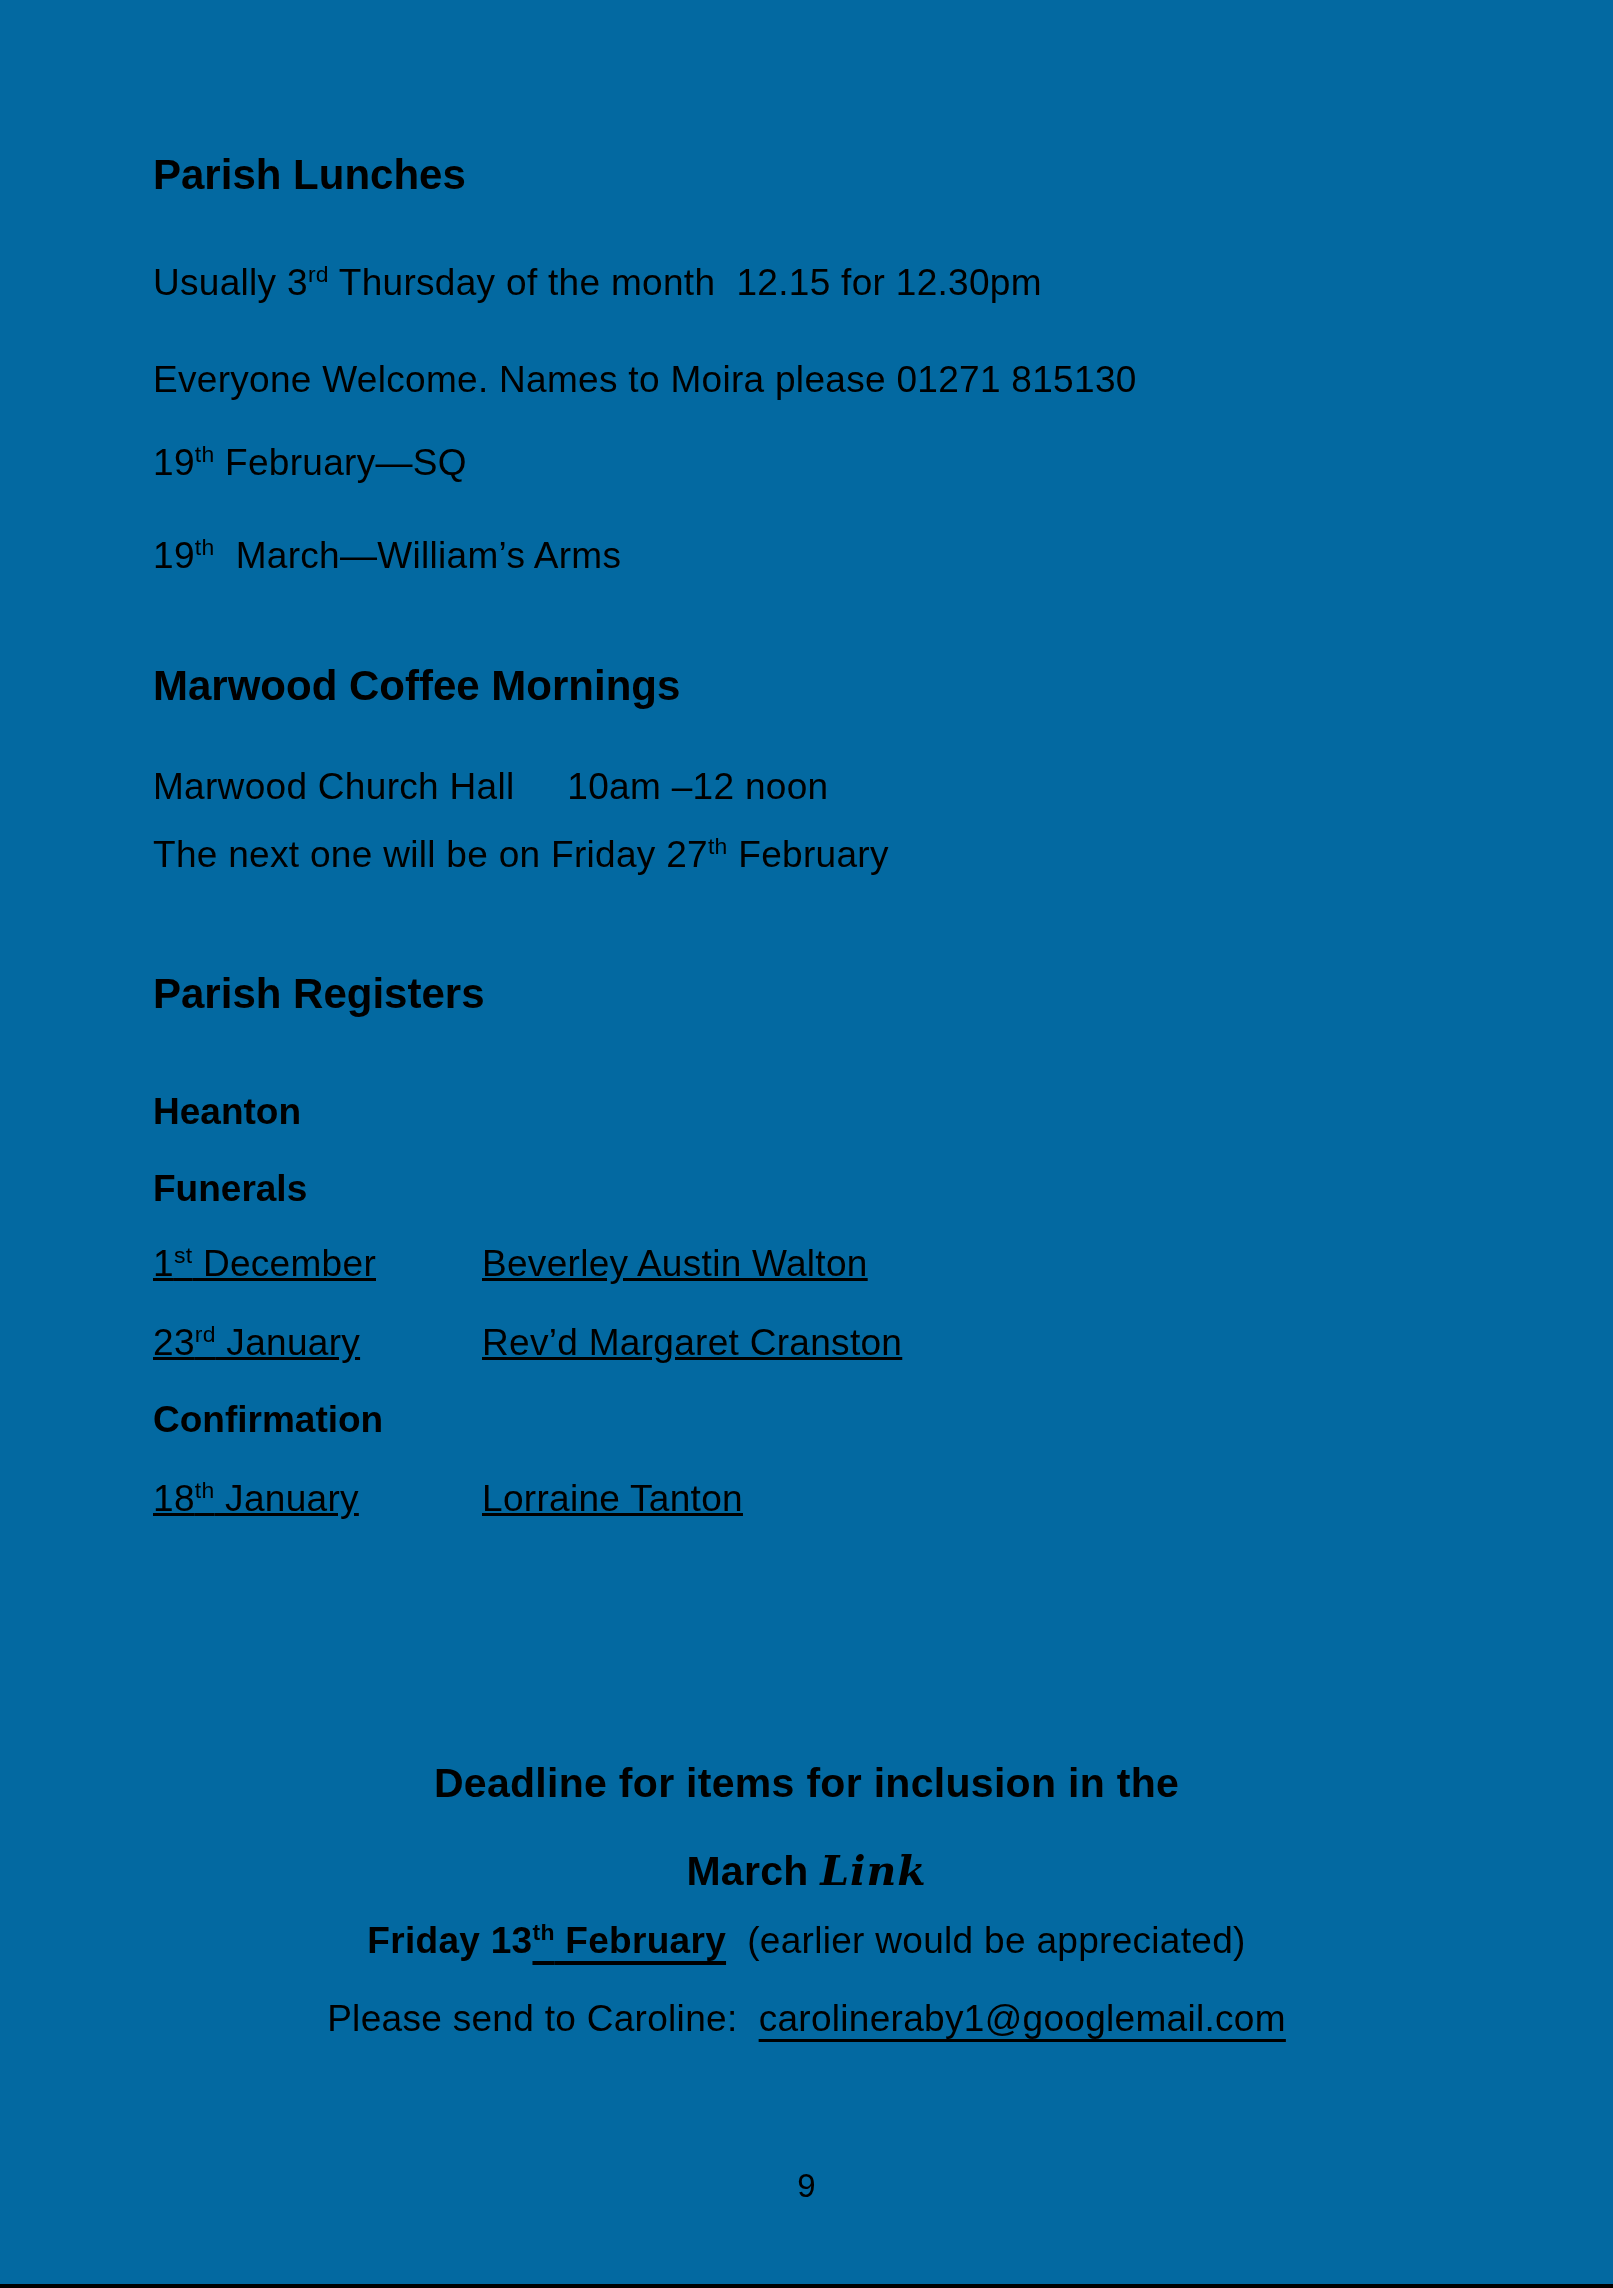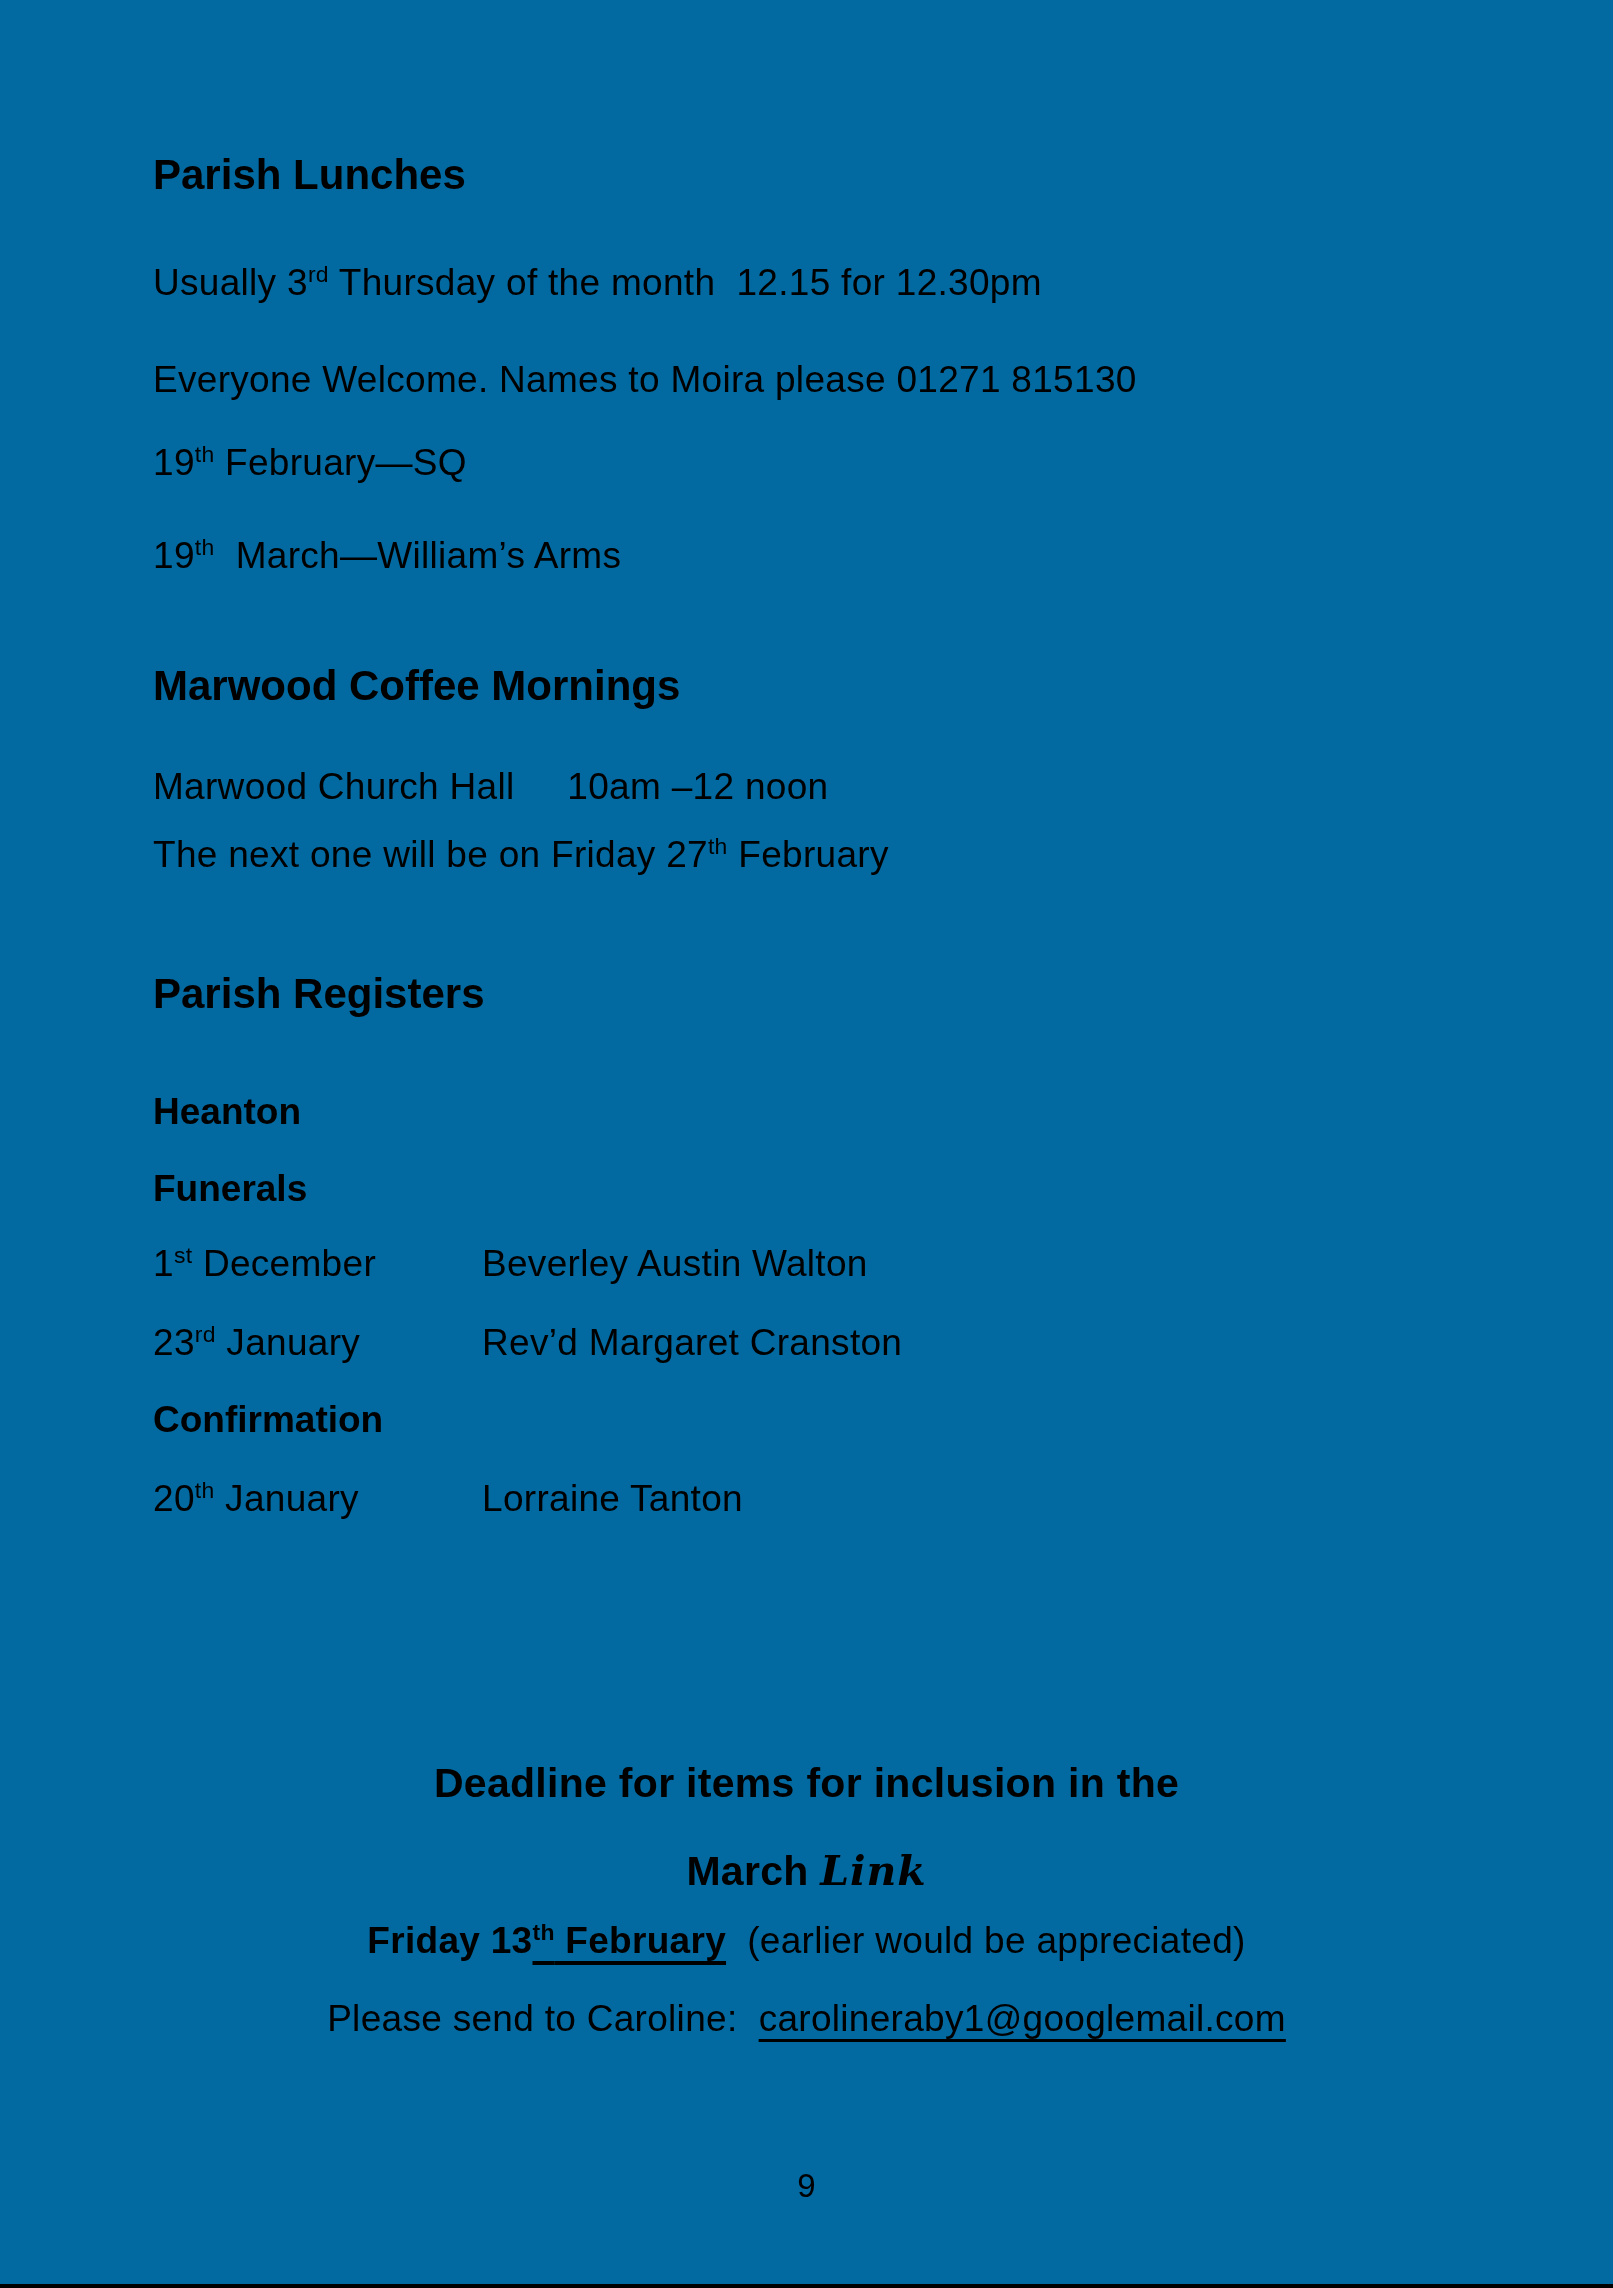--- a/index.html
+++ b/index.html
@@ -12,21 +12,21 @@
     color: #000000;
     font-family: "Liberation Sans", sans-serif;
     overflow: hidden;
   }
   .abs { position: absolute; left: 153px; white-space: pre; }
   .body-line { font-size: 37px; line-height: 1.25; letter-spacing: 0.3px; }
   .h-section { font-size: 42px; font-weight: 700; line-height: 1.2; }
   .h-sub { font-size: 37px; font-weight: 700; line-height: 1.25; }
   .center { left: 0; width: 100%; text-align: center; }
   sup { font-size: 62%; vertical-align: super; line-height: 0; }
-  .row { display: flex; }
+  .row { display: flex; text-decoration: underline; }
   .date-col { flex: 0 0 329px; width: 329px; }
   .bold { font-weight: 700; }
   .u-bold {
     font-weight: 700;
     text-decoration: underline;
     text-decoration-thickness: 3.7px;
     text-underline-offset: 8.3px;
   }
   .script {
     font-family: "DejaVu Serif", serif;
@@ -83,21 +83,21 @@
   </div>
 
   <div class="abs body-line row" style="top:1320px">
     <span class="date-col"><span>23</span><sup>rd</sup><span> January</span></span>
     <span>Rev’d Margaret Cranston</span>
   </div>
 
   <h3 class="abs h-sub" style="top:1397px">Confirmation</h3>
 
   <div class="abs body-line row" style="top:1476px">
-    <span class="date-col"><span>20</span><sup>th</sup><span> January</span></span>
+    <span class="date-col"><span>18</span><sup>th</sup><span> January</span></span>
     <span>Lorraine Tanton</span>
   </div>
 
   <p class="abs center body-line" style="top:1846px; font-size:41px;"><span class="bold">March </span><span class="script">Link</span></p>
 
   <p class="abs center body-line bold" style="top:1758px; font-size:41px;">Deadline for items for inclusion in the</p>
 
   <p class="abs center body-line" style="top:1918px"><span class="bold">Friday 13</span><span class="u-bold"><sup>th</sup><span> February</span></span><span>  (earlier would be appreciated)</span></p>
 
   <p class="abs center body-line" style="top:1996px"><span>Please send to Caroline:  </span><span class="email">carolineraby1@googlemail.com</span></p>

